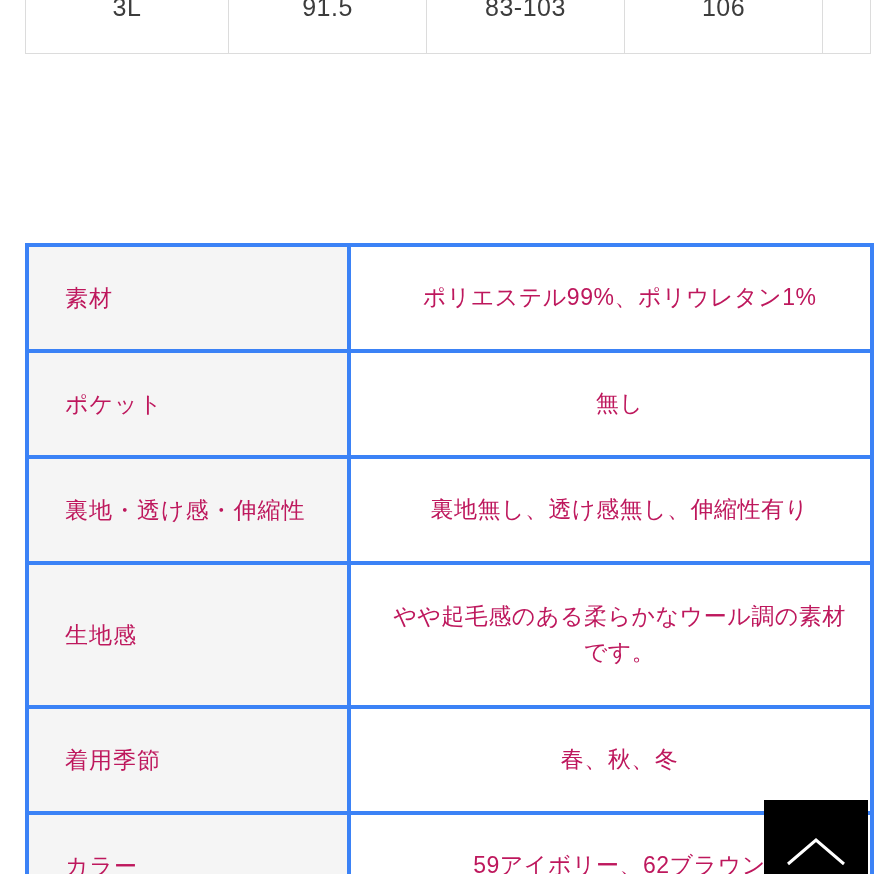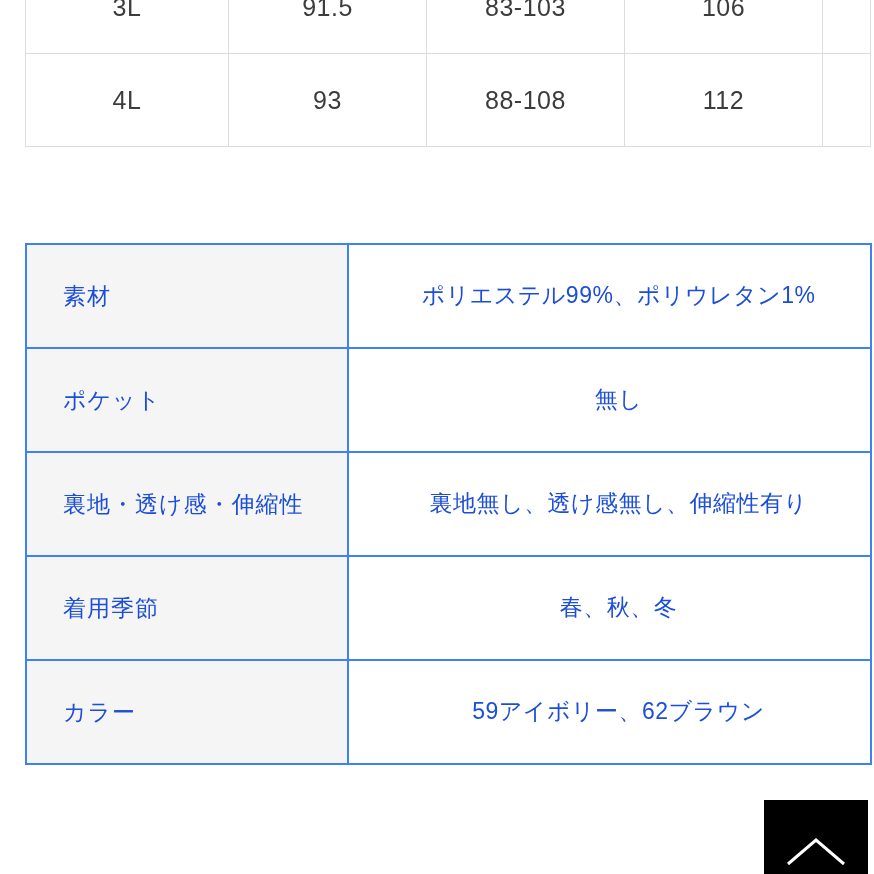--- a/index.html
+++ b/index.html
@@ -53,25 +53,25 @@
     position: absolute;
     left: 25px;
     top: 243px;
     width: 845px;
     border-collapse: collapse;
     table-layout: fixed;
   }
   .spec-table col.label { width: 322px; }
   .spec-table col.value { width: 523px; }
   .spec-table th, .spec-table td {
-    border: 2px solid #3b82f6;
+    border: 4px solid #3b82f6;
     vertical-align: middle;
     font-weight: normal;
     font-size: 23px;
-    color: #1d4ed8;
+    color: #be185d;
   }
   .spec-table th {
     background: #f5f5f5;
     text-align: left;
     padding: 0 0 0 36px;
     letter-spacing: 1px;
   }
   .spec-table td.value {
     background: #ffffff;
     text-align: center;
@@ -112,47 +112,44 @@
         <col class="c5">
     </colgroup>
     <tbody>
       <tr>
         <td>3L</td>
         <td>91.5</td>
         <td>83-103</td>
         <td>106</td>
         <td></td>
       </tr>
-      <tr>
-        <td>4L</td>
-        <td>93</td>
-        <td>88-108</td>
-        <td>112</td>
-        <td></td>
-      </tr>
     </tbody>
   </table>
 
   <table class="spec-table">
     <colgroup>
         <col class="label">
         <col class="value">
       </colgroup>
     <tbody>
       <tr class="row-h-normal">
         <th>素材</th>
         <td class="value">ポリエステル99%、ポリウレタン1%</td>
       </tr>
       <tr class="row-h-normal">
         <th>ポケット</th>
         <td class="value">無し</td>
       </tr>
       <tr class="row-h-normal">
         <th>裏地・透け感・伸縮性</th>
         <td class="value">裏地無し、透け感無し、伸縮性有り</td>
+      </tr>
+      <tr class="row-h-tall">
+        <th>生地感</th>
+        <td class="value">やや起毛感のある柔らかなウール調の素材です。</td>
       </tr>
       <tr class="row-h-normal">
         <th>着用季節</th>
         <td class="value">春、秋、冬</td>
       </tr>
       <tr class="row-h-normal">
         <th>カラー</th>
         <td class="value">59アイボリー、62ブラウン</td>
       </tr>
 

